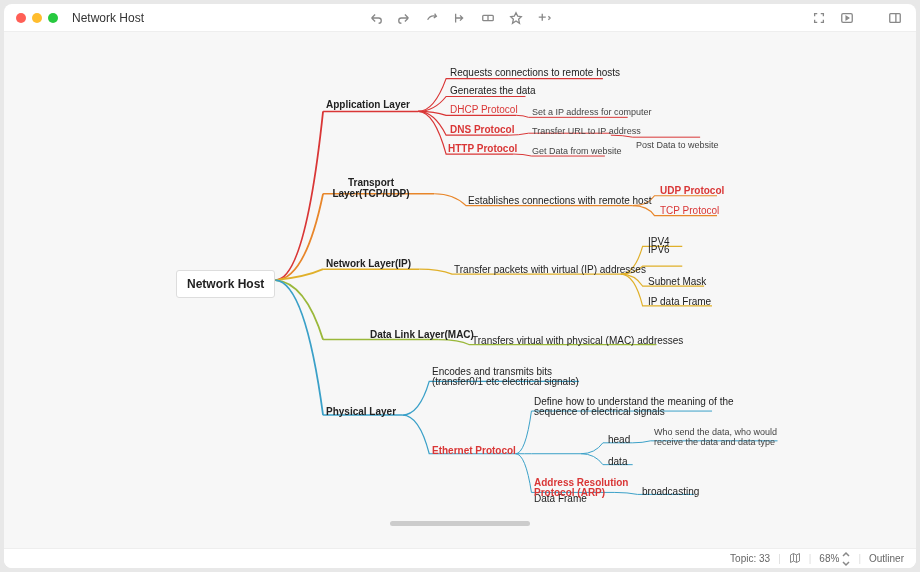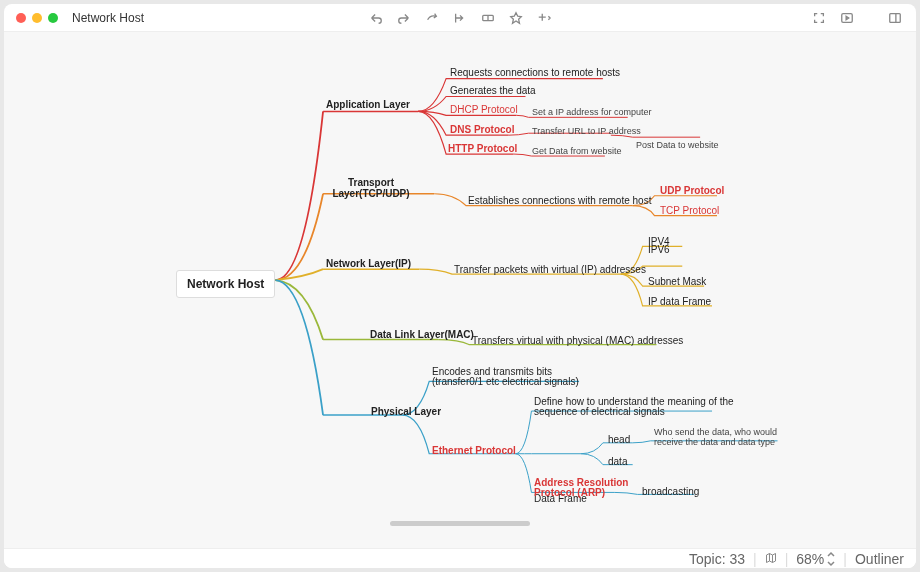--- a/index.html
+++ b/index.html
@@ -11,21 +11,21 @@
   .tl.red { background: #ff5f56; }
   .tl.yellow { background: #ffbd2e; }
   .tl.green { background: #27c93f; }
   .doc-title { margin-left: 14px; font-size: 12px; color: #333; }
   .toolbar-center { position: absolute; left: 50%; transform: translateX(-50%); top: 6px; display: flex; gap: 10px; align-items: center; }
   .toolbar-right { position: absolute; right: 12px; top: 6px; display: flex; gap: 10px; align-items: center; }
   .tbtn { width: 18px; height: 16px; display: flex; align-items: center; justify-content: center; color: #888; cursor: pointer; }
   .tbtn svg { width: 14px; height: 14px; stroke: #888; fill: none; stroke-width: 1.5; }
   .canvas { flex: 1; position: relative; background: #f7f7f7; overflow: hidden; }
   .scroll-h { position: absolute; bottom: 22px; left: 50%; transform: translateX(-50%); width: 140px; height: 5px; background: #ccc; border-radius: 3px; }
-  .statusbar { height: 20px; border-top: 1px solid #eee; display: flex; align-items: center; justify-content: flex-end; padding: 0 12px; font-size: 14px; color: #666; gap: 8px; background: #fff; }
+  .statusbar { height: 20px; border-top: 1px solid #eee; display: flex; align-items: center; justify-content: flex-end; padding: 0 12px; font-size: 10px; color: #666; gap: 8px; background: #fff; }
   .statusbar .sep { color: #ddd; }
   .zoomctl { display: inline-flex; align-items: center; gap: 3px; }
   .zoomctl svg { width: 8px; height: 8px; stroke: #888; fill: none; stroke-width: 1.5; }
   .map-icon svg { width: 12px; height: 12px; stroke: #888; fill: none; stroke-width: 1.3; }
   .node { position: absolute; font-size: 10px; font-weight: 700; color: #222; white-space: nowrap; }
   .node.normal { font-weight: 500; }
   .node.red { color: #d93636; }
   .node.small { font-size: 9px; font-weight: 500; color: #444; }
   .root { position: absolute; background: #fff; border: 1px solid #ddd; border-radius: 3px; padding: 6px 10px; font-size: 12px; font-weight: 800; color: #222; }
   svg.lines { position: absolute; top: 0; left: 0; width: 100%; height: 100%; pointer-events: none; }
@@ -170,21 +170,21 @@
     <div class="node" style="left:322px; top:226px;">Network Layer(IP)</div>
     <div class="node normal" style="left:450px; top:232px;">Transfer packets with virtual (IP) addresses</div>
     <div class="node normal" style="left:644px; top:204px;">IPV4</div>
     <div class="node normal" style="left:644px; top:212px;">IPV6</div>
     <div class="node normal" style="left:644px; top:244px;">Subnet  Mask</div>
     <div class="node normal" style="left:644px; top:264px;">IP data Frame</div>
 
     <div class="node" style="left:322px; top:297px;margin-left:44px;">Data Link Layer(MAC)</div>
     <div class="node normal" style="left:468px; top:303px;">Transfers virtual with physical (MAC) addresses</div>
 
-    <div class="node" style="left:322px; top:374px;margin-left:45px;">Physical Layer</div>
+    <div class="node" style="left:322px; top:374px;">Physical Layer</div>
     <div class="node normal" style="left:428px; top:334px;">Encodes and transmits bits</div>
     <div class="node normal" style="left:428px; top:344px;">(transfer0/1 etc electrical signals)</div>
     <div class="node red" style="left:428px; top:413px; font-weight:700;">Ethernet Protocol</div>
     <div class="node normal" style="left:530px; top:364px;">Define how to understand the meaning of the</div>
     <div class="node normal" style="left:530px; top:374px;">sequence of electrical signals</div>
     <div class="node normal" style="left:530px; top:413px;margin-top:48px;">Data Frame</div>
     <div class="node normal" style="left:604px; top:402px;">head</div>
     <div class="node small" style="left:650px; top:395px;">Who send the data, who would</div>
     <div class="node small" style="left:650px; top:405px;">receive the data and data type</div>
     <div class="node normal" style="left:604px; top:424px;">data</div>

